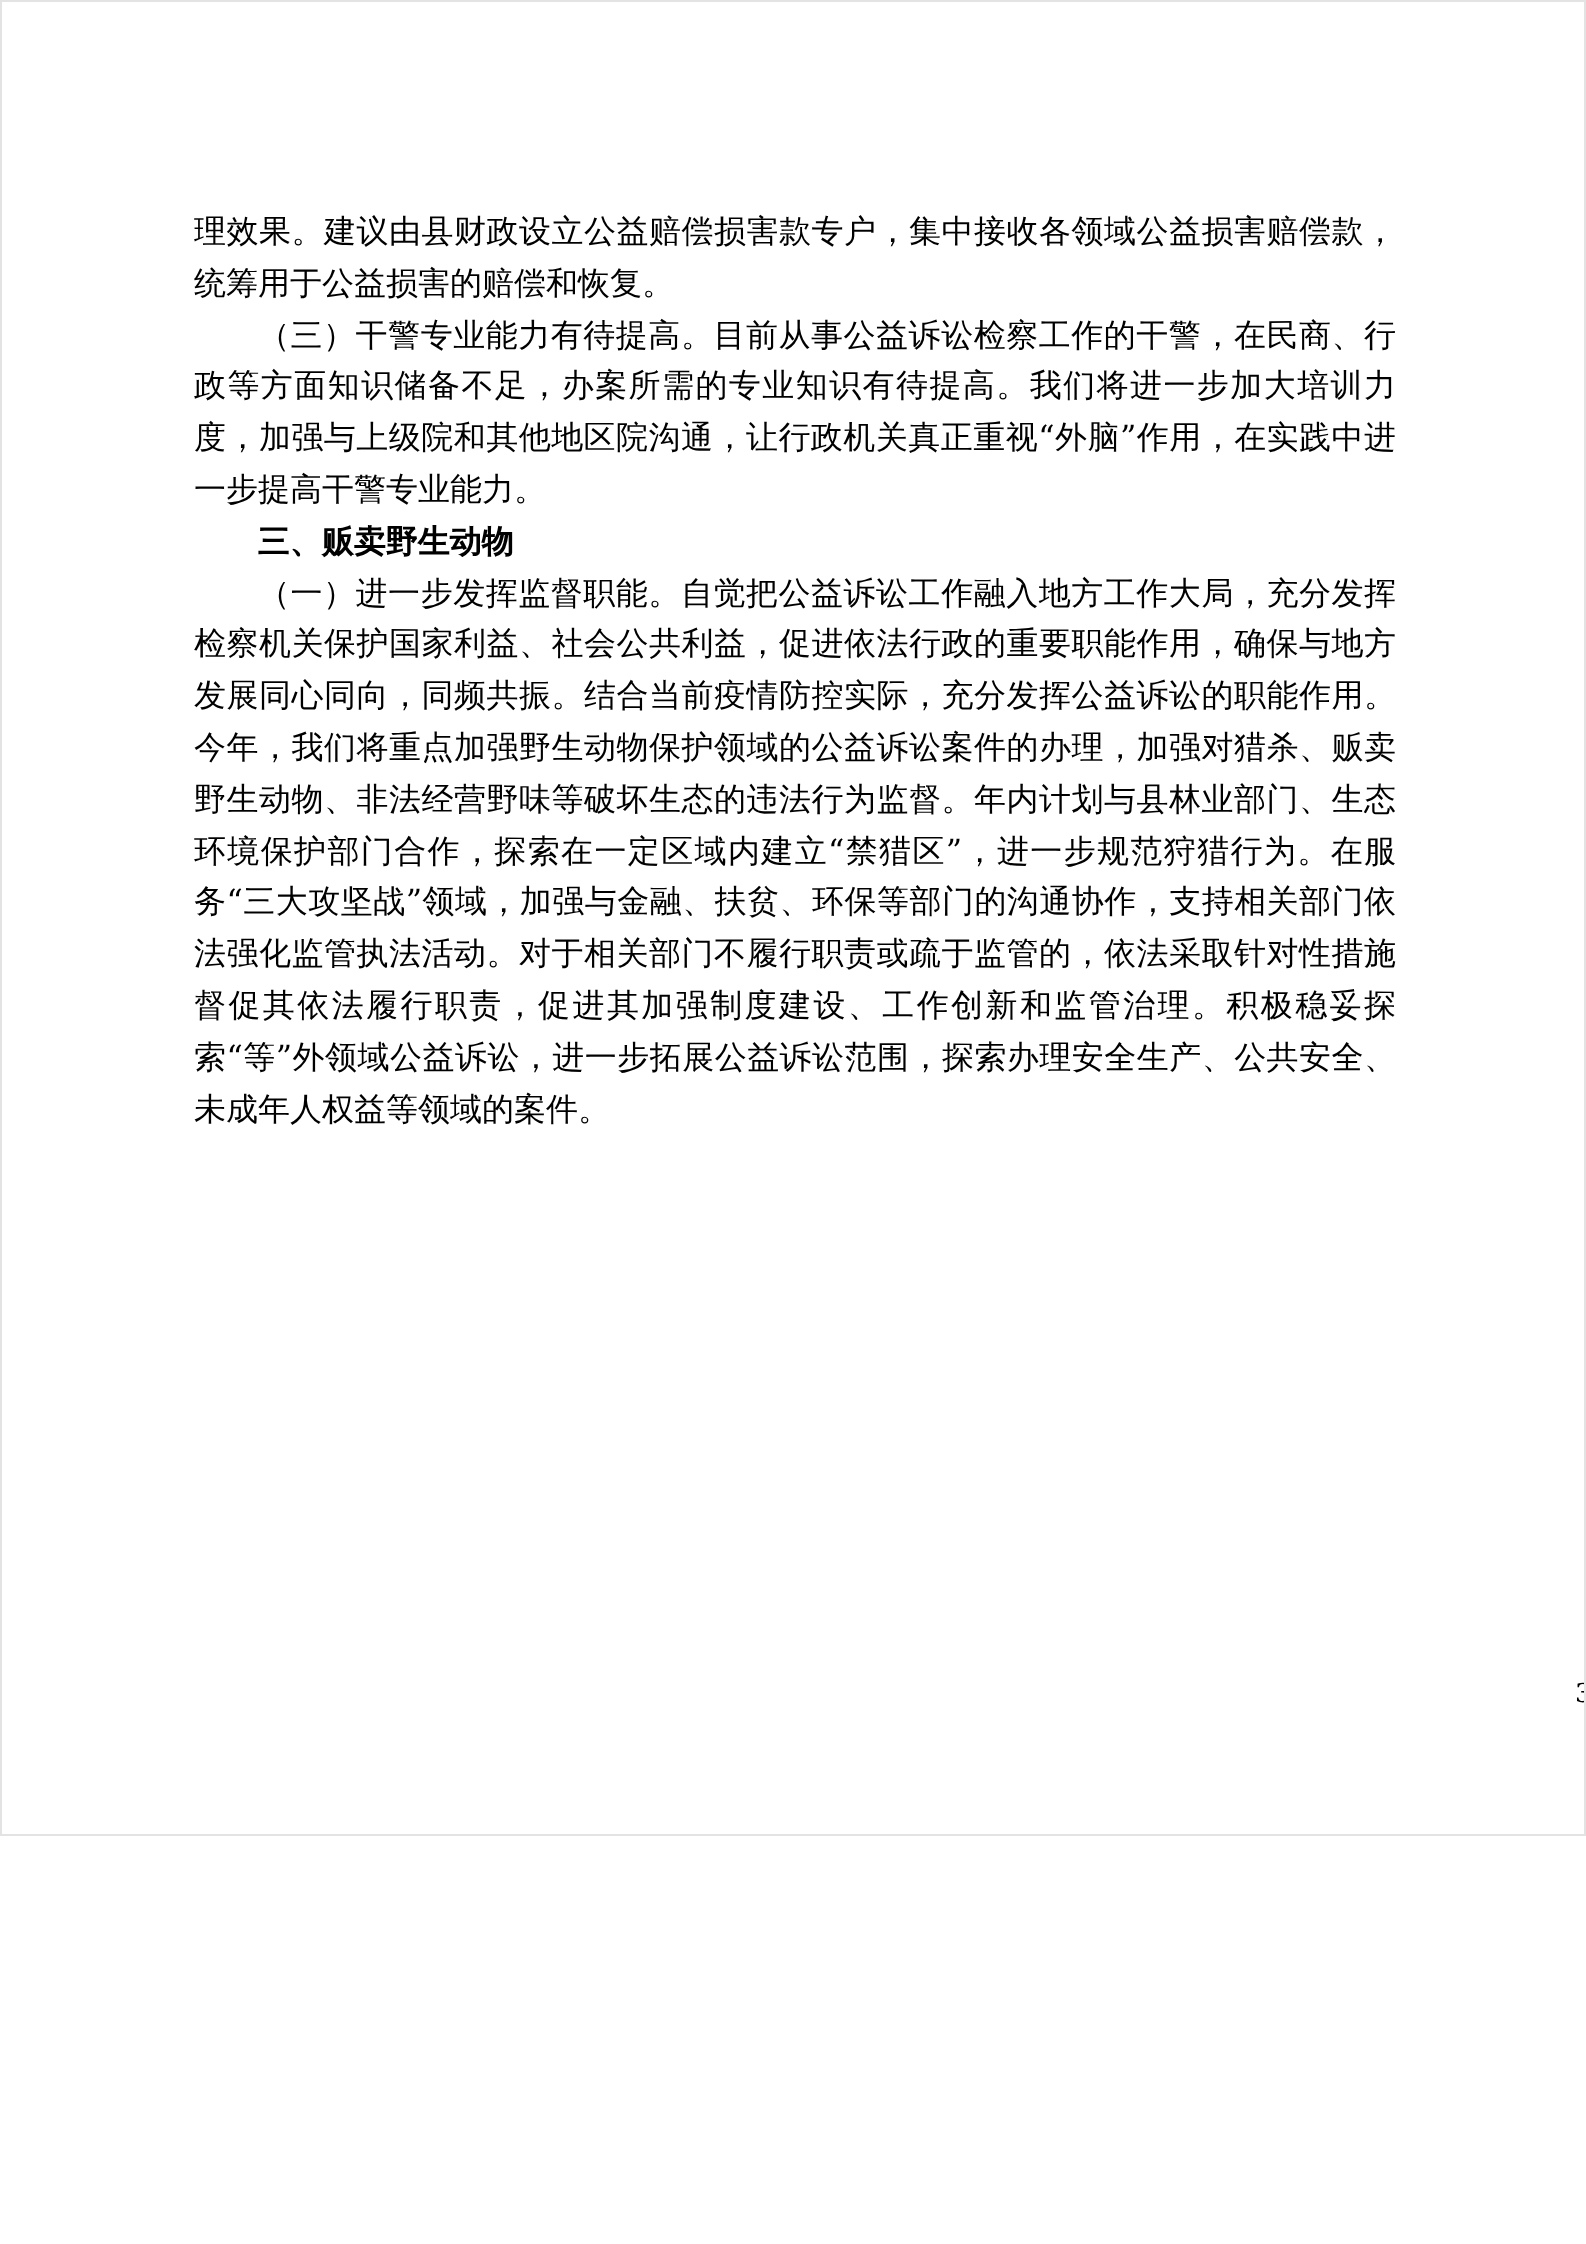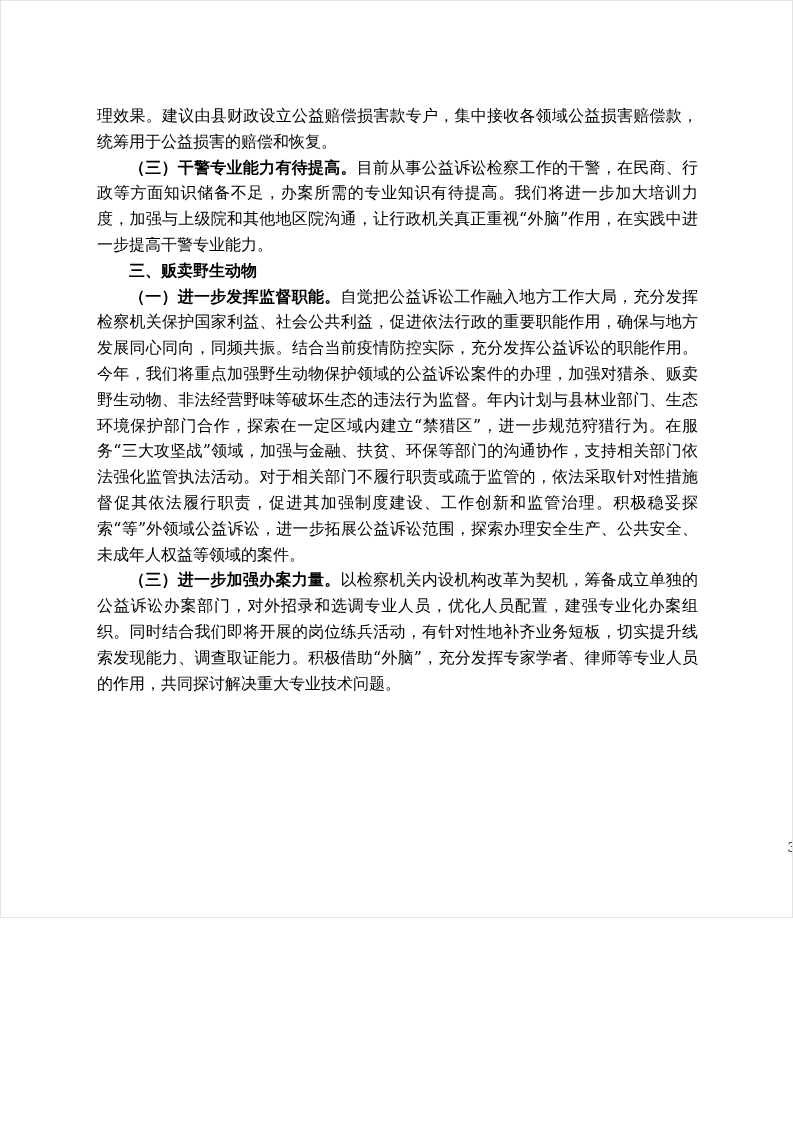--- a/index.html
+++ b/index.html
@@ -34,21 +34,21 @@
     word-break: break-all;
     text-indent: 2em;
   }
   .para.no-indent {
     text-indent: 0;
   }
   .para.heading {
     font-weight: bold;
   }
   .lead {
-    font-weight: bold;
+    font-weight: normal;
   }
   .page-number {
     position: absolute;
     bottom: 62px;
     left: 12px;
     width: 100%;
     text-align: right;
     font-size: 13px;
     font-family: "DejaVu Serif", "Liberation Serif", serif;
   }
@@ -61,19 +61,18 @@
 
     <p class="para no-indent"><span>理效果。建议由县财政设立公益赔偿损害款专户，集中接收各领域公益损害赔偿款，统筹用于公益损害的赔偿和恢复。</span></p>
 
     <p class="para"><span class="lead">（三）干警专业能力有待提高。</span><span>目前从事公益诉讼检察工作的干警，在民商、行政等方面知识储备不足，办案所需的专业知识有待提高。我们将进一步加大培训力度，加强与上级院和其他地区院沟通，让行政机关真正重视“外脑”作用，在实践中进一步提高干警专业能力。</span></p>
 
     <p class="para heading"><span>三、贩卖野生动物</span></p>
 
     <p class="para"><span class="lead">（一）进一步发挥监督职能。</span><span>自觉把公益诉讼工作融入地方工作大局，充分发挥检察机关保护国家利益、社会公共利益，促进依法行政的重要职能作用，确保与地方发展同心同向，同频共振。结合当前疫情防控实际，充分发挥公益诉讼的职能作用。今年，我们将重点加强野生动物保护领域的公益诉讼案件的办理，加强对猎杀、贩卖野生动物、非法经营野味等破坏生态的违法行为监督。年内计划与县林业部门、生态环境保护部门合作，探索在一定区域内建立“禁猎区”，进一步规范狩猎行为。在服务“三大攻坚战”领域，加强与金融、扶贫、环保等部门的沟通协作，支持相关部门依法强化监管执法活动。对于相关部门不履行职责或疏于监管的，依法采取针对性措施督促其依法履行职责，促进其加强制度建设、工作创新和监管治理。积极稳妥探索“等”外领域公益诉讼，进一步拓展公益诉讼范围，探索办理安全生产、公共安全、未成年人权益等领域的案件。</span></p>
 
 
-    <p class="para"><span class="lead">（三）进一步加强办案力量。</span><span>以检察机关内设机构改革为契机，筹备成立单独的公益诉讼办案部门，对外招录和选调专业人员，优化人员配置，建强专业化办案组织。同时结合我们即将开展的岗位练兵活动，有针对性地补齐业务短板，切实提升线索发现能力、调查取证能力。积极借助“外脑”，充分发挥专家学者、律师等专业人员的作用，共同探讨解决重大专业技术问题。</span></p>
 
 
   </div>
 
   <div class="page-number">35</div>
 </div>
 
 </body></html>

